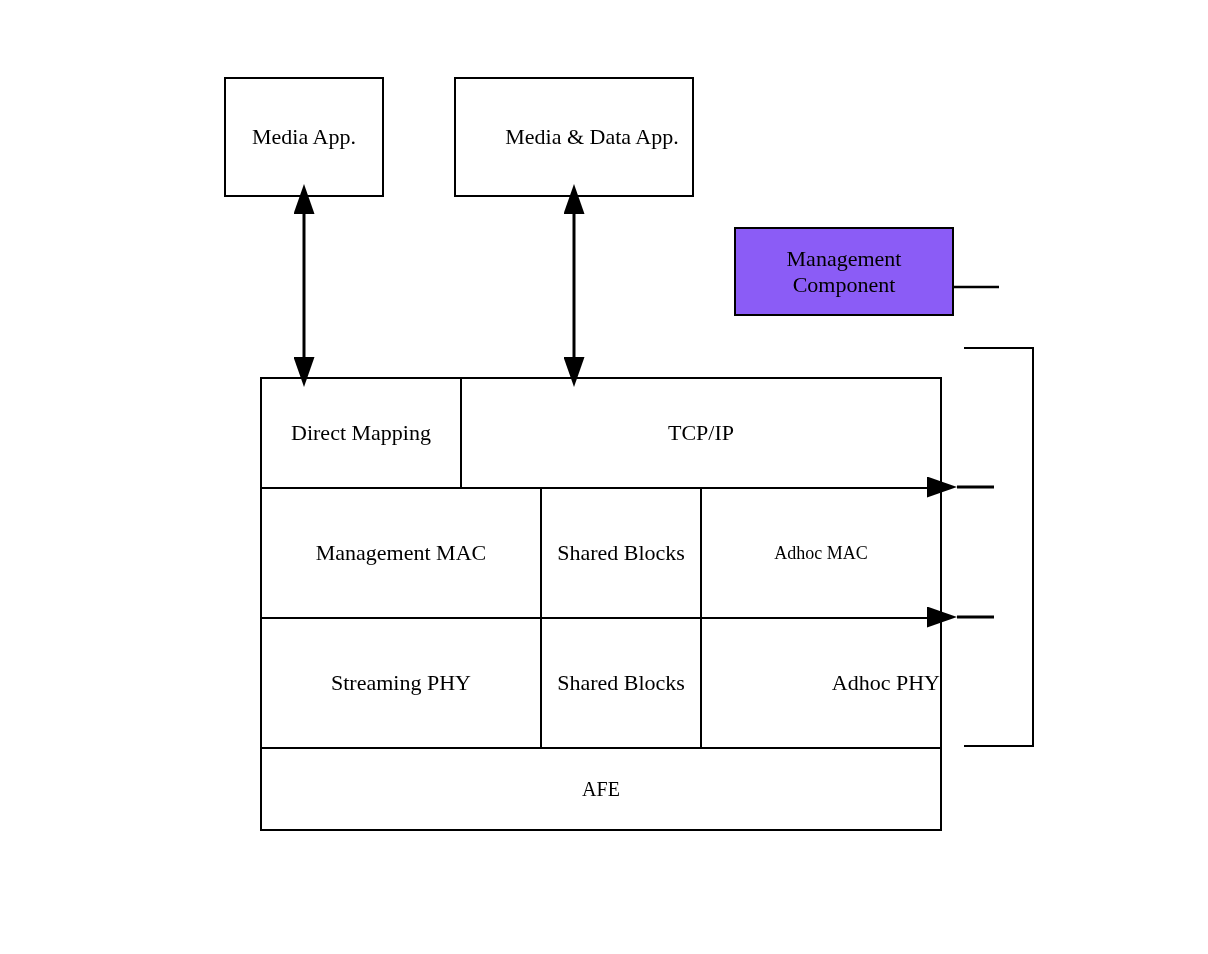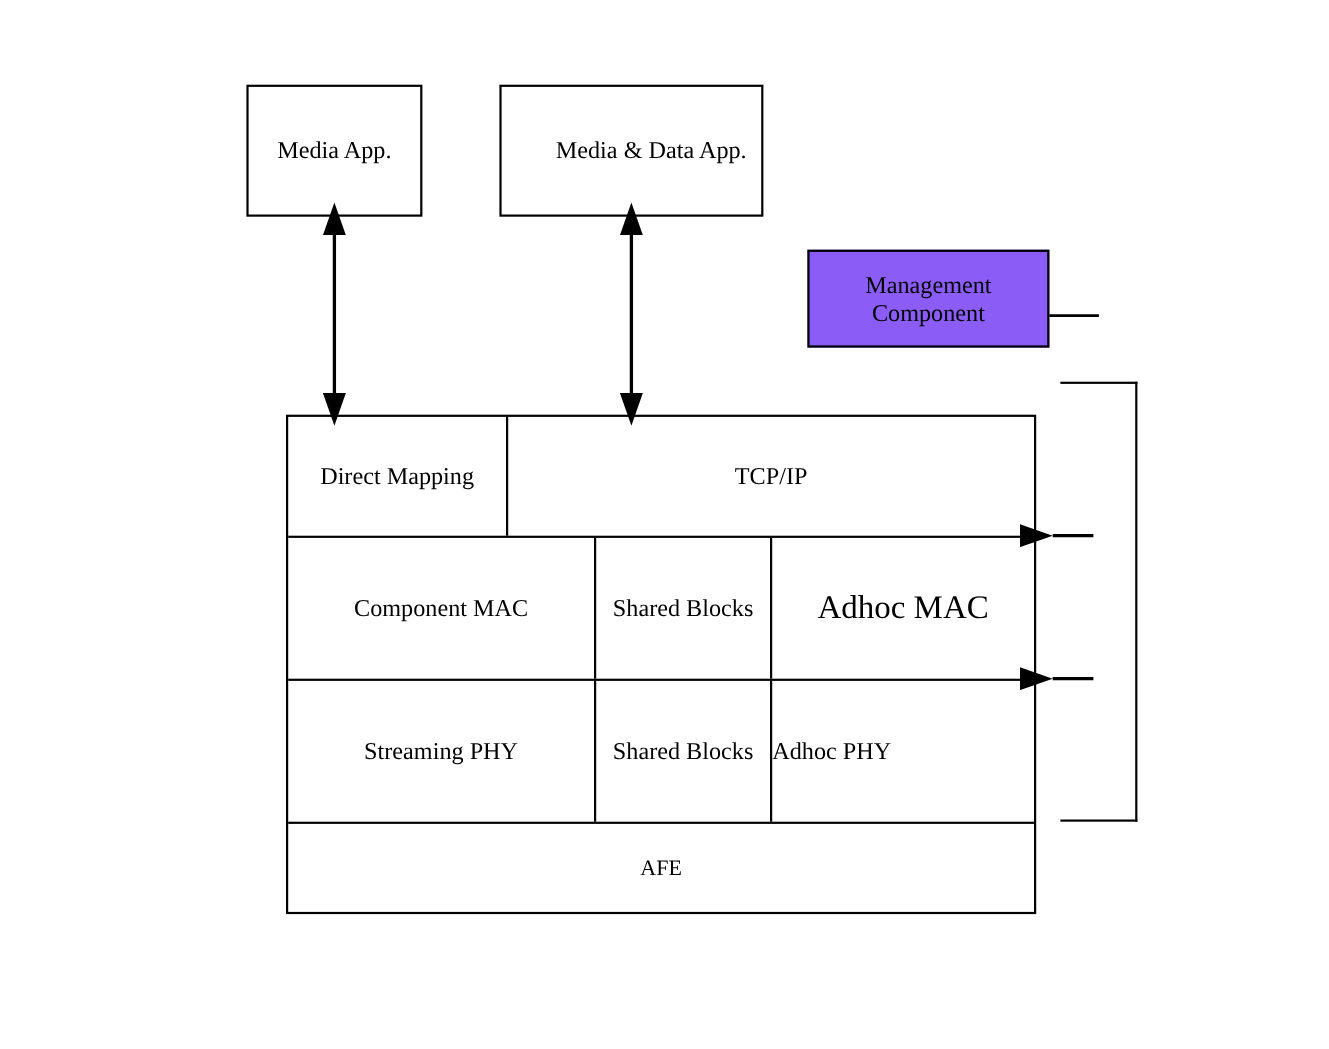--- a/index.html
+++ b/index.html
@@ -122,21 +122,21 @@
       text-align: center;
       font-size: 22px;
       padding: 8px;
     }
     .cell-adhoc-mac {
       flex: 1;
       display: flex;
       align-items: center;
       justify-content: center;
       text-align: right;
-      font-size: 30px;
+      font-size: 18px;
     }
 
     
     .row3 {
       display: flex;
       border-bottom: 2.5px solid #000;
       height: 130px;
     }
     .cell-streaming-phy {
       width: 280px;
@@ -155,21 +155,21 @@
       align-items: center;
       justify-content: center;
       text-align: center;
       font-size: 22px;
       padding: 8px;
     }
     .cell-adhoc-phy {
       flex: 1;
       display: flex;
       align-items: center;
-      justify-content: flex-start;
+      justify-content: flex-end;
       text-align: center;
       font-size: 22px;
     }
 
     
     .row4 {
       display: flex;
       height: 80px;
     }
     .cell-afe {
@@ -226,21 +226,21 @@
       <div class="cell-direct-mapping">
         <span>Direct Mapping</span>
       </div>
       <div class="cell-tcpip">
         <span>TCP/IP</span>
       </div>
     </div>
 
     <div class="row2">
       <div class="cell-streaming-mac">
-        <span>Component MAC</span>
+        <span>Management MAC</span>
       </div>
       <div class="cell-shared-blocks-1">
         <span>Shared Blocks</span>
       </div>
       <div class="cell-adhoc-mac">
         <span>Adhoc MAC</span>
       </div>
     </div>
 
     <div class="row3">

